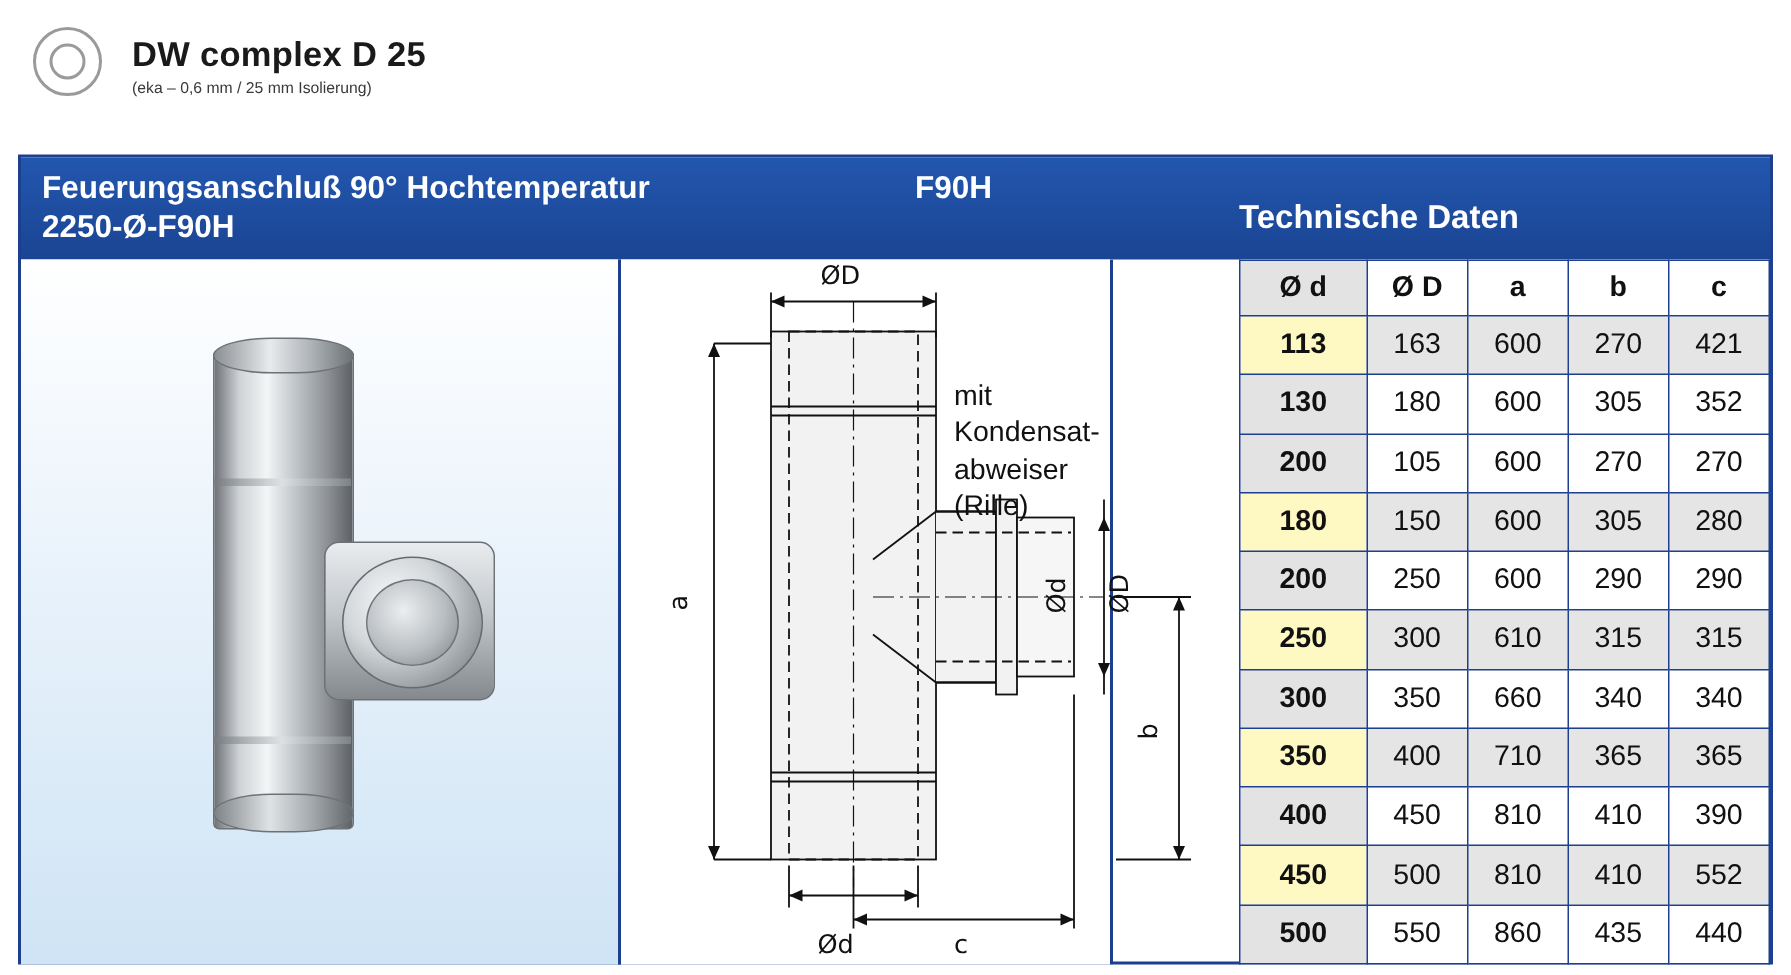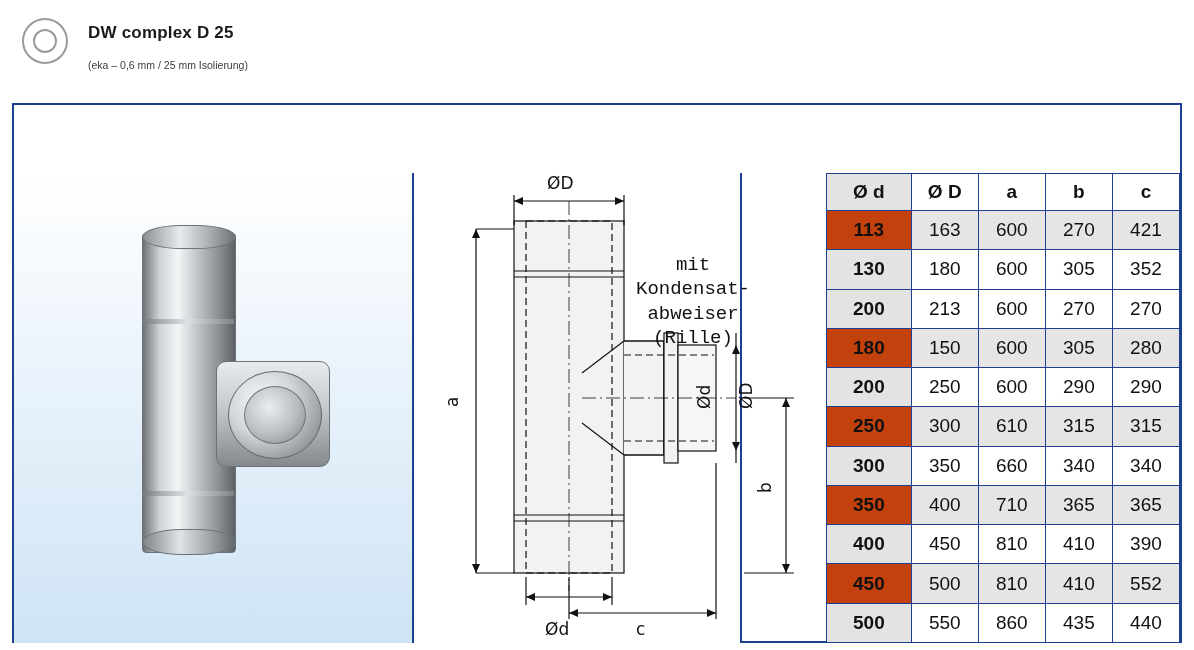--- a/index.html
+++ b/index.html
@@ -43,29 +43,29 @@
     border: 2px solid #9a9a9a;
     border-radius: 50%;
     box-sizing: border-box;
   }
   .brand-text {
     position: absolute;
     left: 88px;
     top: 23px;
   }
   .brand-title {
-    font-size: 17px;
+    font-size: 23px;
     font-weight: bold;
     color: #1a1a1a;
     letter-spacing: 0.2px;
   }
   .brand-sub {
     font-size: 10.5px;
     color: #3a3a3a;
-    margin-top: 16px;
+    margin-top: 3px;
   }
 
   
   .sheet {
     position: absolute;
     left: 12px;
     top: 103px;
     width: 1170px;
     height: 540px;
     border: 2px solid #1d3f8f;
@@ -201,22 +201,21 @@
   }
   .draw-panel svg { display: block; }
   .note-text {
     position: absolute;
     left: 222px;
     top: 80px;
     font-size: 19px;
     color: #111;
     line-height: 1.28;
     white-space: pre-line;
-    font-family: Liberation Mono, monospace;
-    text-align: center;
+    font-family: Liberation Sans, sans-serif;
   }
 
   
   .table-panel {
     position: absolute;
     left: 812px; top: 0;
     width: 354px;
     height: 470px;
     background: #ffffff;
   }
@@ -236,21 +235,21 @@
   }
   table.spec th {
     font-weight: bold;
     font-size: 19px;
   }
   table.spec th.first, table.spec td.first {
     font-weight: bold;
     background: #e3e3e3;
   }
   table.spec tr.alt td { background: #e5e5e5; }
-  table.spec tr.alt td.first { background: #c2410c; }
+  table.spec tr.alt td.first { background: #fef9c3; }
   table.spec col.c1 { width: 24%; }
   table.spec col.c2 { width: 19%; }
   table.spec col.c3 { width: 19%; }
   table.spec col.c4 { width: 19%; }
   table.spec col.c5 { width: 19%; }
 
   .dim-label {
     font-family: "DejaVu Sans", sans-serif;
     font-size: 17px;
     fill: #111;
@@ -265,20 +264,26 @@
     <div class="ring-inner"></div>
   </div>
   <div class="brand-text">
     <div class="brand-title">DW complex D 25</div>
     <div class="brand-sub">(eka – 0,6 mm / 25 mm Isolierung)</div>
   </div>
 </div>
 
 <div class="sheet">
 
+  <div class="title-band">
+    <div class="title-main">Feuerungsanschluß 90° Hochtemperatur
+2250-Ø-F90H</div>
+    <div class="title-code">F90H</div>
+    <div class="title-tech">Technische Daten</div>
+  </div>
 
   <div class="body-area">
 
     <div class="photo-panel">
       <div class="tee">
         <div class="body-pipe"></div>
         <div class="body-top"></div>
         <div class="body-bottom"></div>
         <div class="band1"></div>
         <div class="band2"></div>
@@ -395,21 +400,21 @@
           </tr>
           <tr>
             <td class="first">130</td>
             <td>180</td>
             <td>600</td>
             <td>305</td>
             <td>352</td>
           </tr>
           <tr>
             <td class="first">200</td>
-            <td>213</td>
+            <td>105</td>
             <td>600</td>
             <td>270</td>
             <td>270</td>
           </tr>
           <tr class="alt">
             <td class="first">180</td>
             <td>150</td>
             <td>600</td>
             <td>305</td>
             <td>280</td>

